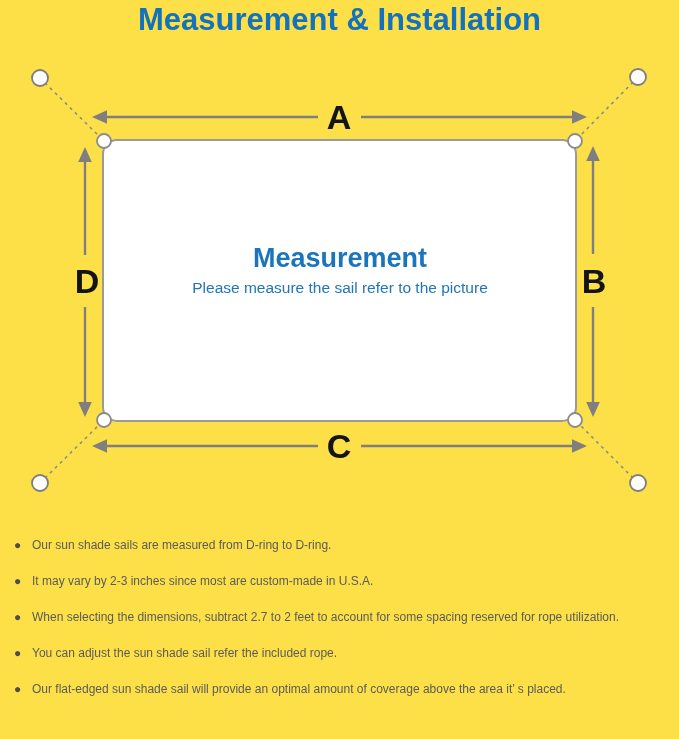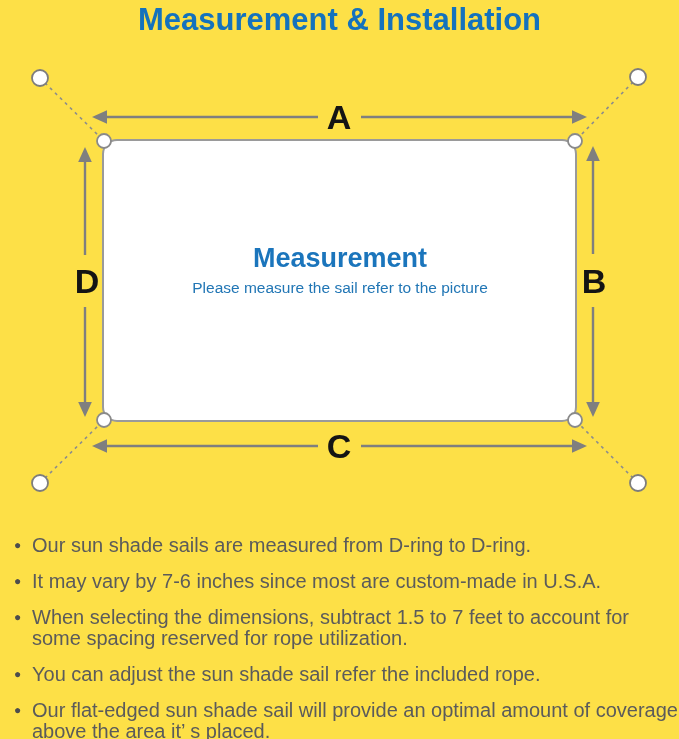--- a/index.html
+++ b/index.html
@@ -41,21 +41,21 @@
   }
   .bullet-dot {
     flex: 0 0 auto;
     width: 18px;
     font-size: 12px;
     line-height: 21px;
     color: #4d4d4d;
   }
   .note-text {
     flex: 1 1 auto;
-    font-size: 20px;
+    font-size: 12px;
     line-height: 21px;
     color: #5b5b5b;
   }
   .dim-label {
     font-size: 34px;
     font-weight: bold;
     fill: #141414;
   }
   .center-title {
     font-size: 27px;
@@ -129,25 +129,25 @@
     <text class="center-subtitle" x="340" y="238" text-anchor="middle" fill="#2176b5">Please measure the sail refer to the picture</text>
   </svg>
 
   <ul class="notes-list">
       <li class="note-item">
         <span class="bullet-dot">●</span>
         <span class="note-text">Our sun shade sails are measured from D-ring to D-ring.</span>
       </li>
       <li class="note-item">
         <span class="bullet-dot">●</span>
-        <span class="note-text">It may vary by 7-6 inches since most are custom-made in U.S.A.</span>
+        <span class="note-text">It may vary by 2-3 inches since most are custom-made in U.S.A.</span>
       </li>
       <li class="note-item">
         <span class="bullet-dot">●</span>
-        <span class="note-text">When selecting the dimensions, subtract 1.5 to 7 feet to account for some spacing reserved for rope utilization.</span>
+        <span class="note-text">When selecting the dimensions, subtract 2.7 to 2 feet to account for some spacing reserved for rope utilization.</span>
       </li>
       <li class="note-item">
         <span class="bullet-dot">●</span>
         <span class="note-text">You can adjust the sun shade sail refer the included rope.</span>
       </li>
       <li class="note-item">
         <span class="bullet-dot">●</span>
         <span class="note-text">Our flat-edged sun shade sail will provide an optimal amount of coverage above the area it’ s placed.</span>
       </li>
     </ul>

